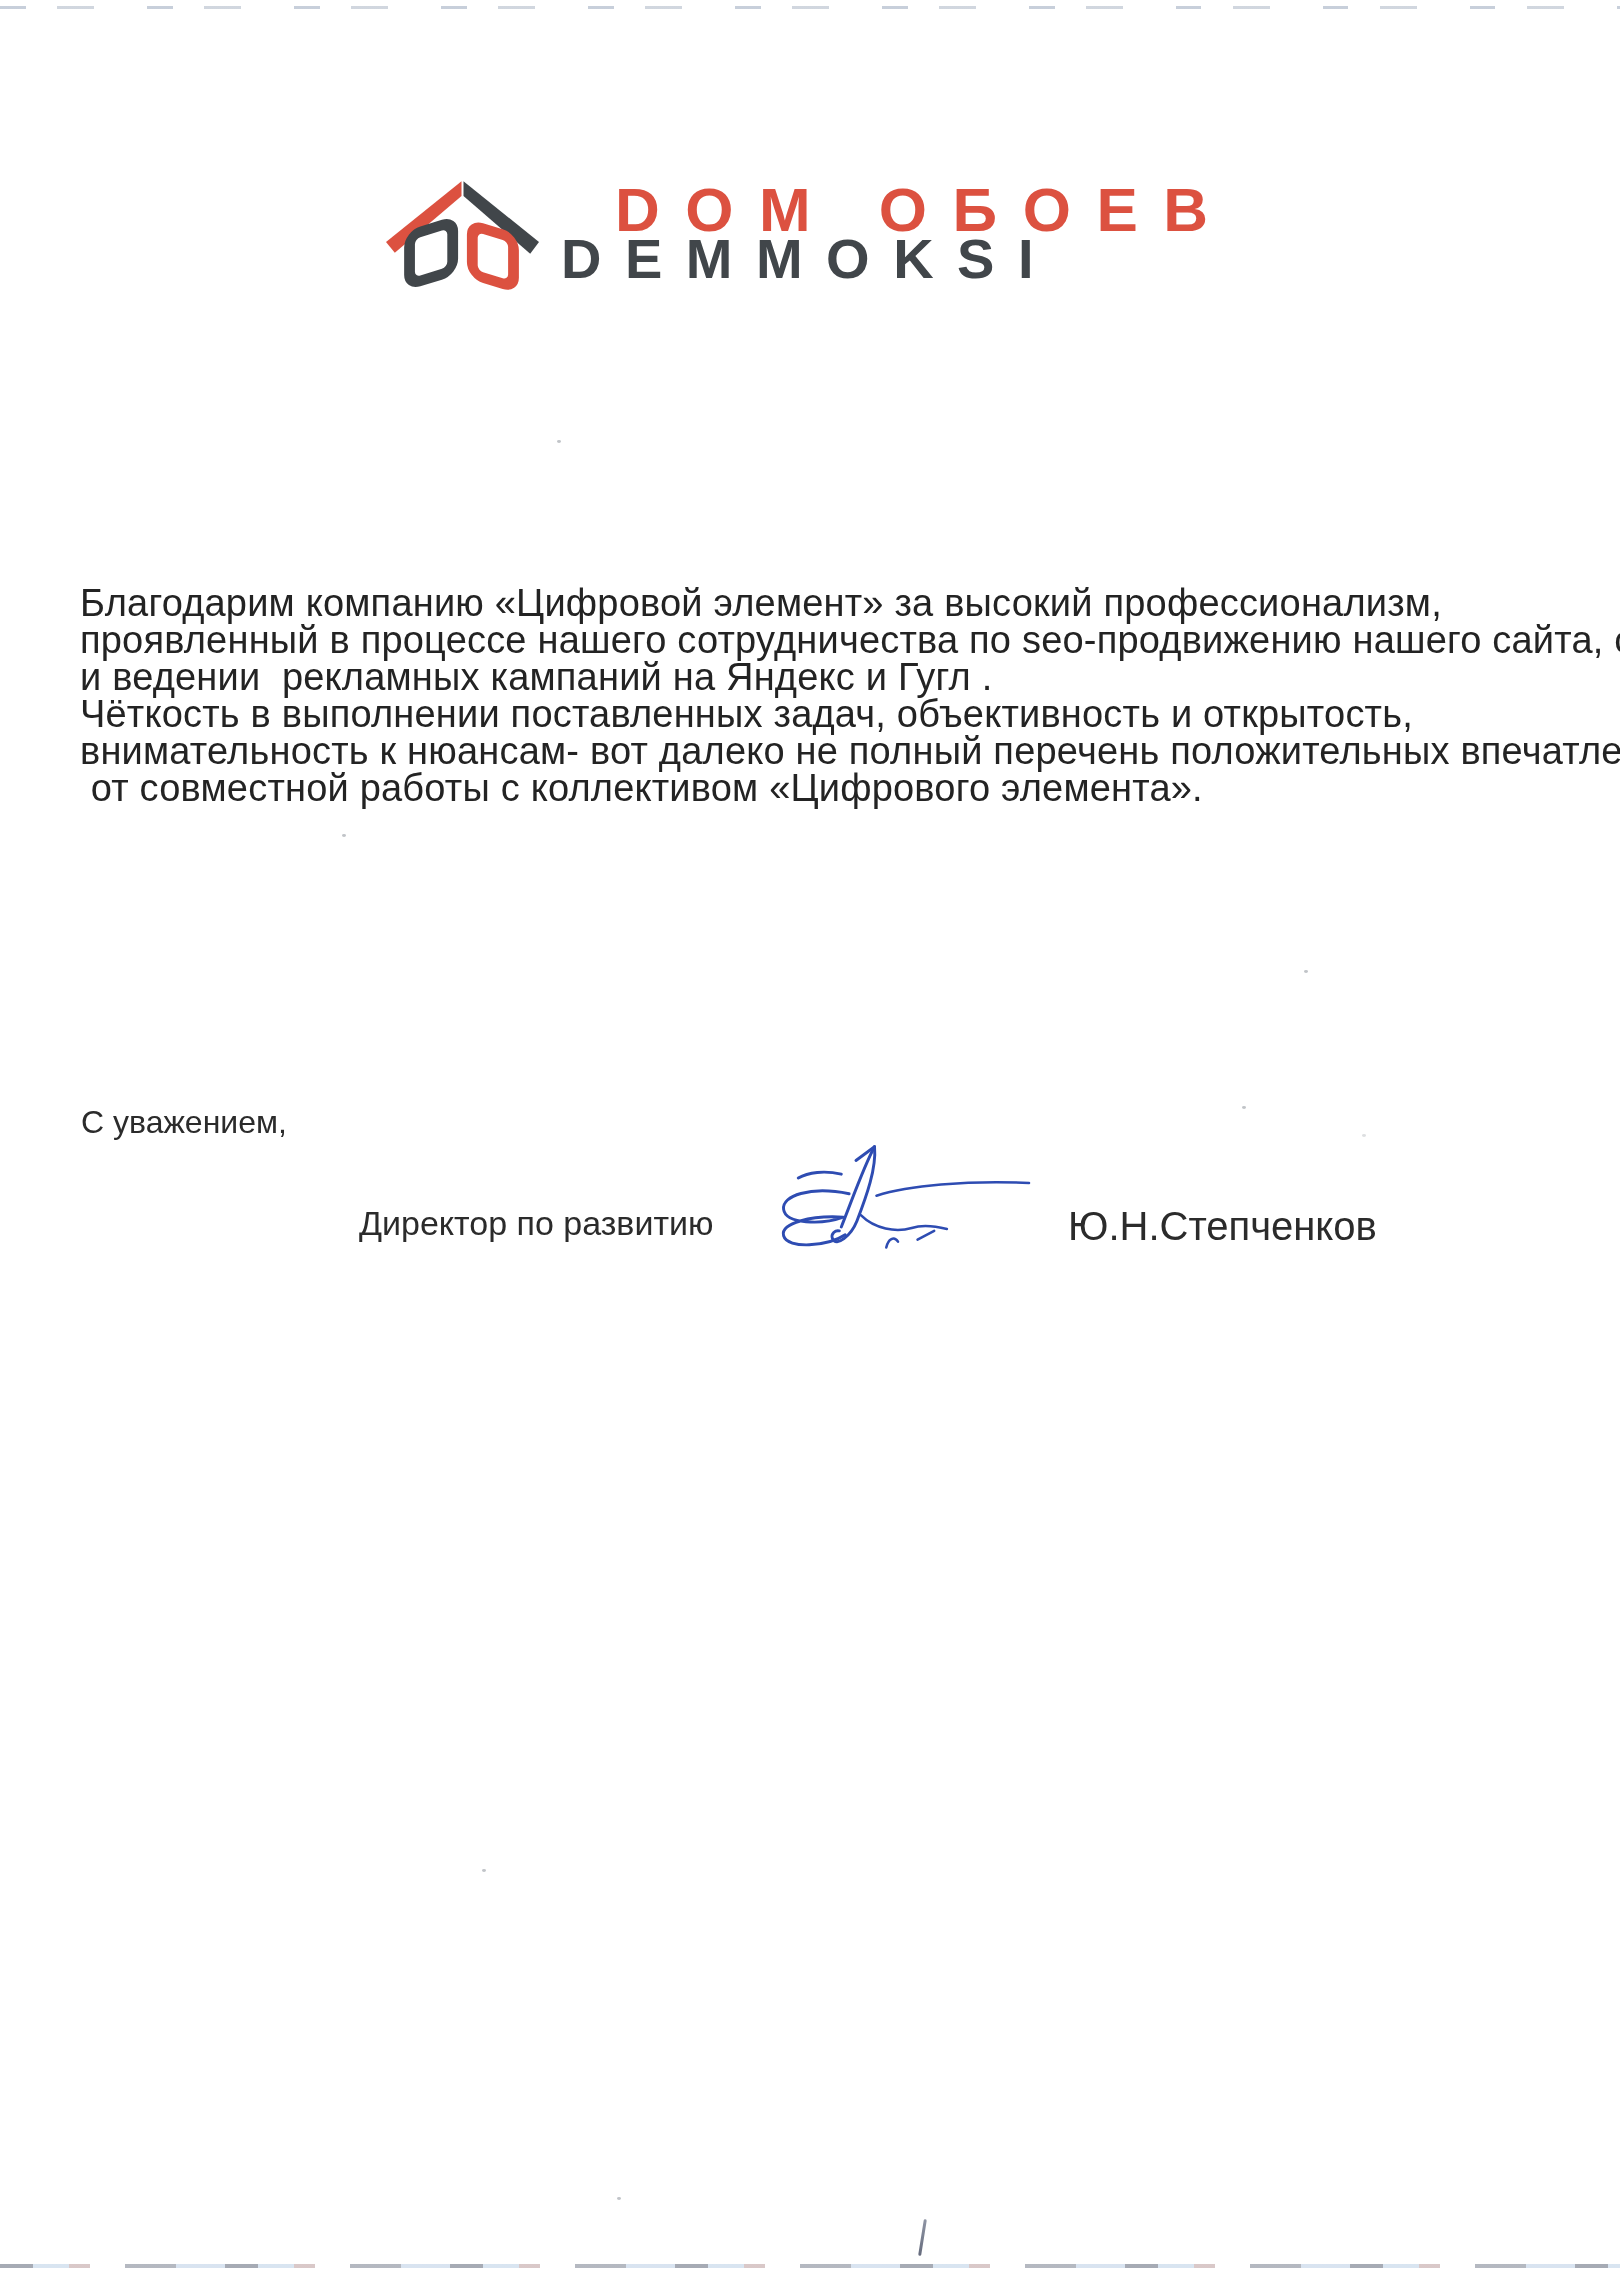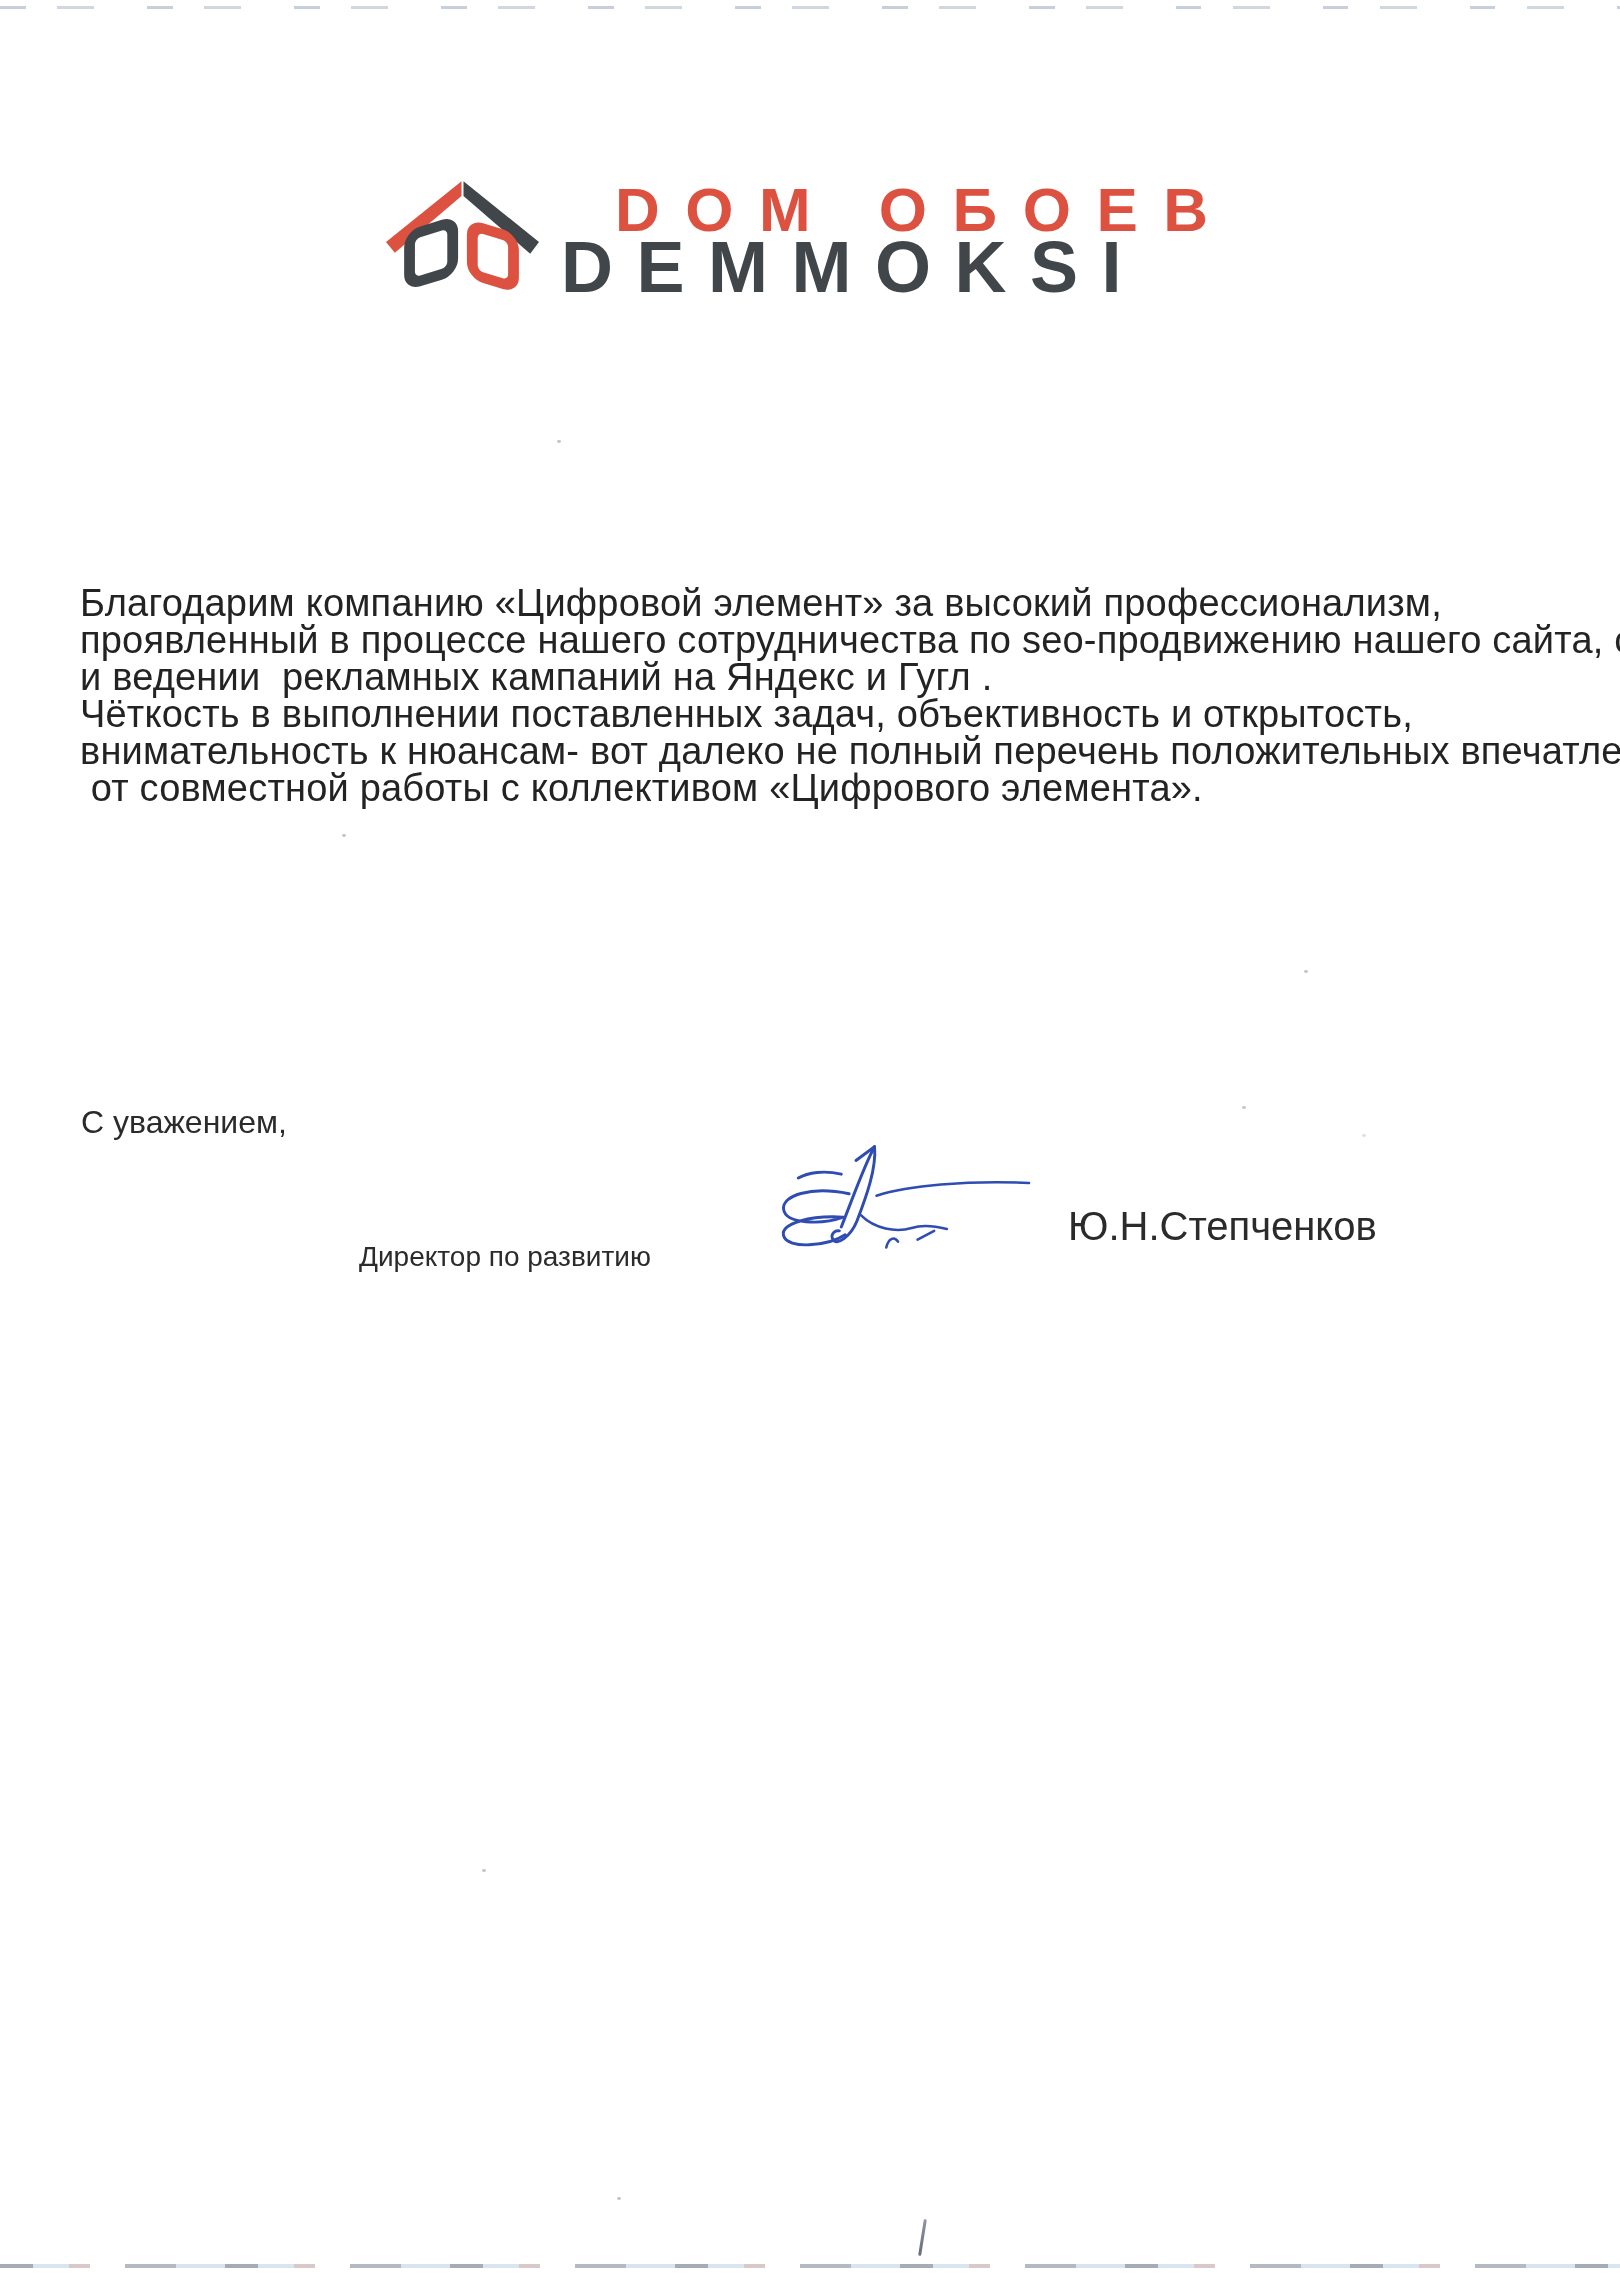--- a/index.html
+++ b/index.html
@@ -35,36 +35,36 @@
     border-radius:2px;opacity:.85;}
   
   .logo-icon{position:absolute;left:386px;top:180px;}
   .brand-top{
     position:absolute;left:615px;top:179px;
     font-size:62px;font-weight:bold;letter-spacing:25.5px;
     color:#dc5140;white-space:pre;line-height:1;
   }
   .brand-bottom{
     position:absolute;left:561px;top:231px;
-    font-size:72px;font-weight:bold;letter-spacing:23.5px;
+    font-size:56px;font-weight:bold;letter-spacing:23.5px;
     color:#41464a;white-space:pre;line-height:1;
   }
   
   .body-text{
     position:absolute;left:80px;top:585px;width:1529px;
     font-size:38px;line-height:37px;color:#232323;
     white-space:pre;letter-spacing:0.2px;
   }
   .closing{
     position:absolute;left:81px;top:1104px;
     font-size:32px;color:#2b2b2b;white-space:pre;text-align:center;
   }
   .signer-title{
     position:absolute;left:359px;top:1204px;
-    font-size:28px;color:#2b2b2b;white-space:pre;margin-top:37px;
+    font-size:34px;color:#2b2b2b;white-space:pre;
   }
   .signer-name{
     position:absolute;left:1068px;top:1204px;
     font-size:40px;color:#2b2b2b;white-space:pre;
   }
   .signature{position:absolute;left:751px;top:1137px;}
 </style>
 </head>
 <body>
 

